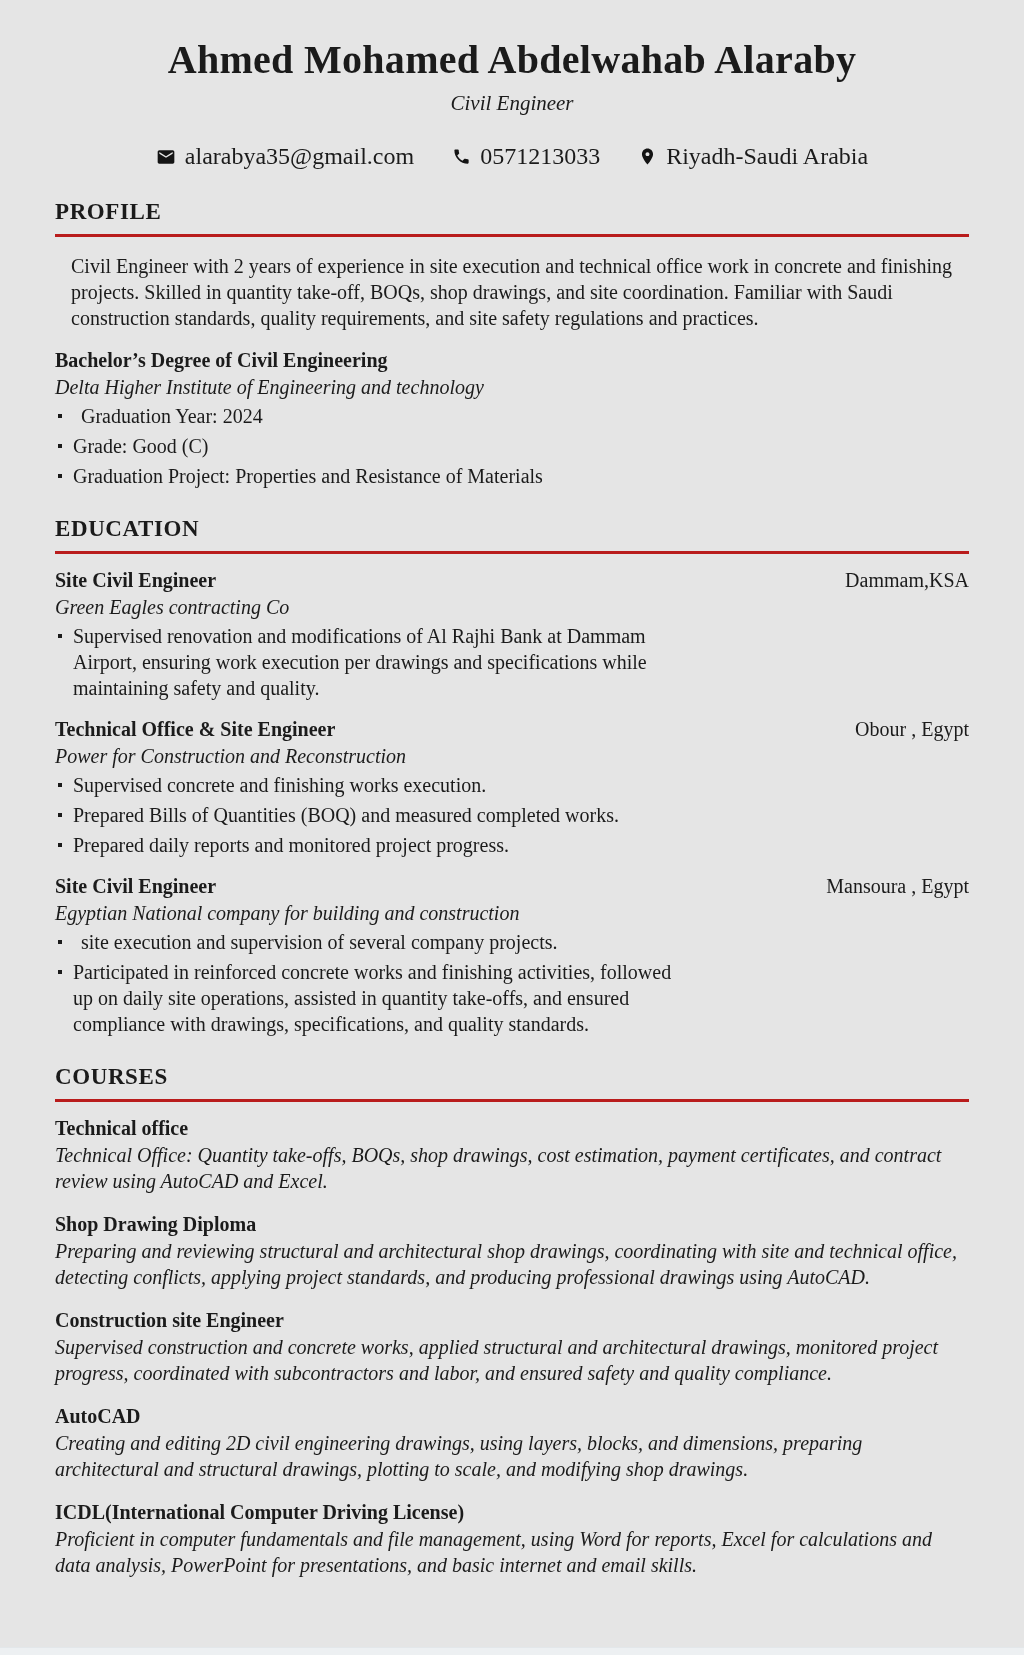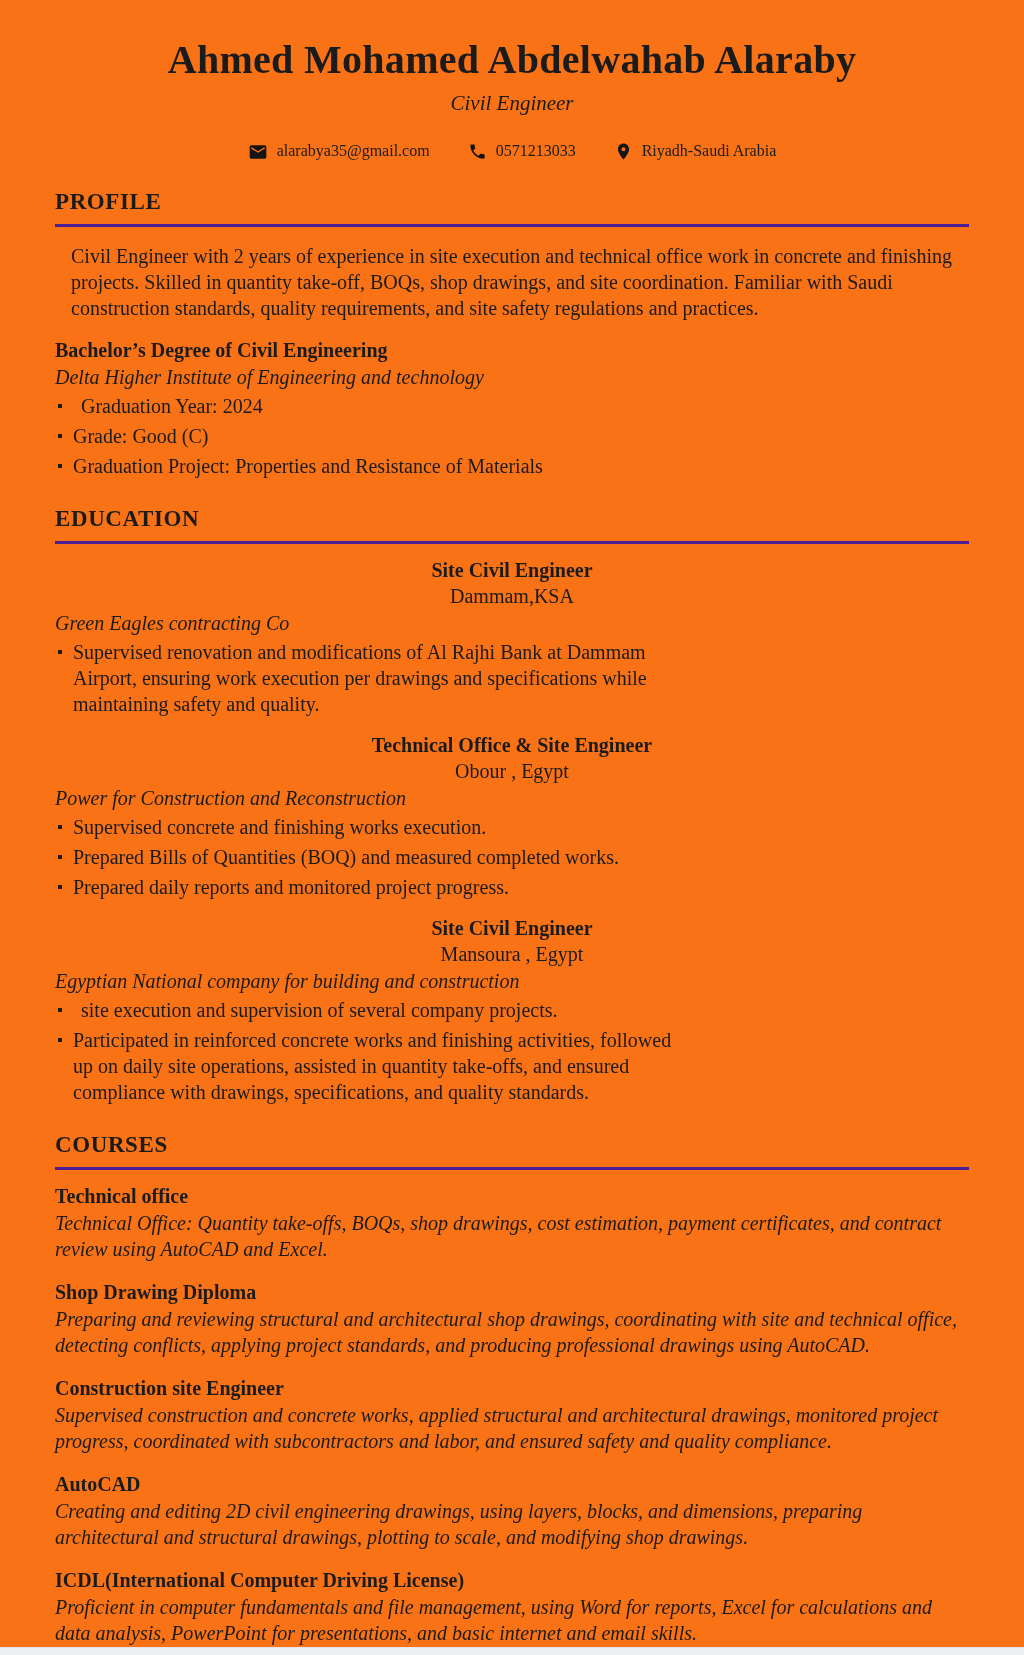--- a/index.html
+++ b/index.html
@@ -7,21 +7,21 @@
   body {
     font-family: "Liberation Serif", "DejaVu Serif", serif;
     color: #1b1b1b;
     -webkit-font-smoothing: antialiased;
   }
   .page {
     width: 1024px;
     height: 1655px;
     margin: 0 auto;
     position: relative;
-    background: #f97316;
+    background: #e5e5e5;
     padding: 26px 55px 0 55px;
     overflow: hidden;
     font-size: 20px;
     line-height: 1.3;
   }
 
   
   .header { text-align: center; }
   .name {
     font-size: 40px;
@@ -32,34 +32,34 @@
   }
   .subtitle {
     font-style: italic;
     font-size: 21px;
     margin: 0 0 24px 0;
   }
   .contact-row {
     display: flex;
     justify-content: center;
     gap: 38px;
-    font-size: 16px;
+    font-size: 24px;
     margin-bottom: 14px;
   }
   .contact-item { display: flex; align-items: center; gap: 9px; }
   .contact-item svg { display: block; fill: #141414; }
 
   
   .sec-heading {
     font-size: 23px;
     font-weight: 700;
     letter-spacing: 0.6px;
     margin: 25px 0 13px 0;
     padding-bottom: 7px;
-    border-bottom: 3px solid #4c1d95;
+    border-bottom: 3px solid #b91c1c;
   }
   .body-text { margin: 16px; }
 
   .sub-bold { font-size: 20px; font-weight: 700; margin: 0; line-height: 1.3; }
   .italic-line { font-style: italic; margin: 1px 0 2px 0; }
 
   ul.bullets { list-style: none; margin: 3px 0 0 0; padding: 0; }
   ul.bullets li {
     position: relative;
     padding-left: 18px;
@@ -71,21 +71,21 @@
     left: 3px;
     top: 11px;
     width: 4px;
     height: 4px;
     background: #1b1b1b;
   }
   ul.bullets li.indent-extra { padding-left: 26px; }
 
   
   .job { margin-bottom: 15px; }
-  .job-head { display: flex; justify-content: space-between; align-items: center; flex-direction: column; }
+  .job-head { display: flex; justify-content: space-between; align-items: flex-start; }
   .job-loc { font-weight: 400; font-size: 20px; white-space: nowrap; }
   .job .bullets li { max-width: 640px; }
 
   
   .course { margin-bottom: 17px; }
   .course p { margin: 1px 8px 0 0; font-style: italic; }
 
   
   .bottom-bar {
     position: absolute;

